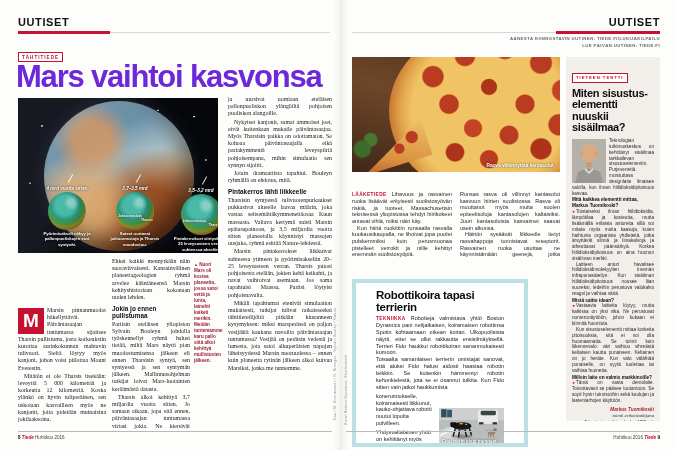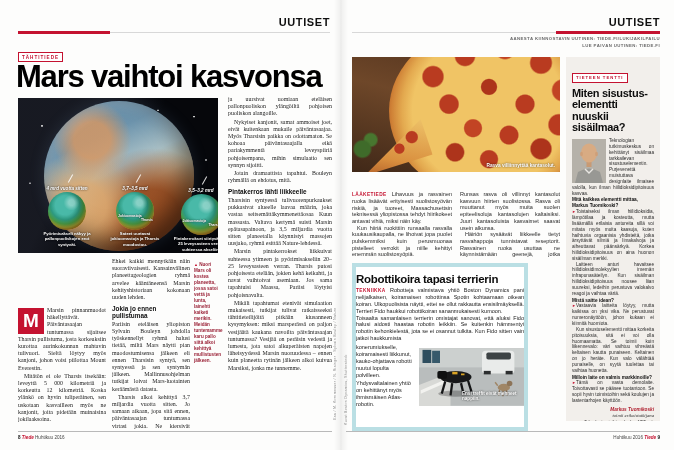--- a/index.html
+++ b/index.html
@@ -4,37 +4,37 @@
 <style>
   html,body{margin:0;padding:0;background:#ffffff;}
   .spread{position:relative;width:674px;height:450px;background:#fdfdfc;overflow:hidden;
           font-family:"Liberation Sans",sans-serif;color:#1a1a1a;}
   .gutter{position:absolute;left:334px;top:0;width:14px;height:450px;
           background:linear-gradient(90deg,transparent,rgba(0,0,0,.05) 45%,rgba(0,0,0,.09) 50%,rgba(0,0,0,.05) 55%,transparent);}
   
   .phead{position:absolute;top:16px;border-bottom:1px solid #d8d8d8;padding-bottom:4px;}
   .phead.left{left:18px;width:312px;}
   .phead.right{left:352px;width:308px;text-align:right;}
-  .ptitle{font-size:11px;font-weight:bold;letter-spacing:.6px;color:#111;text-align:right;}
+  .ptitle{font-size:11px;font-weight:bold;letter-spacing:.6px;color:#111;}
   .redbar{position:absolute;bottom:-2px;height:3px;background:#c41230;}
   .phead.left .redbar{left:0;width:92px;}
   .phead.right .redbar{right:0;width:104px;}
   .promo{position:absolute;left:352px;top:36px;width:308px;text-align:right;
          font-size:4.3px;letter-spacing:.4px;color:#6a6a6a;line-height:1.6;font-weight:bold;}
   .pfoot{position:absolute;top:431px;border-top:1px solid #b9b9b9;padding-top:3px;font-size:4.6px;color:#444;}
   .pfoot.leftf{left:18px;width:314px;}
   .pfoot.rightf{left:346px;width:314px;text-align:right;}
   .fbrand{color:#c41230;font-weight:bold;font-style:italic;}
   .fpage{font-weight:bold;color:#111;}
   
   .kicker-box{display:inline-block;border:1px solid #c41230;color:#c41230;font-size:4.6px;
               font-weight:bold;letter-spacing:1px;padding:1.5px 3px;background:#fff;}
   .k-left{position:absolute;left:18px;top:52px;}
   .headline-xl{position:absolute;left:16px;top:61px;width:320px;font-size:31px;font-weight:bold;
-               letter-spacing:-1.2px;line-height:1;color:#000000;margin:0;}
+               letter-spacing:-1.2px;line-height:1;color:#6d28d9;margin:0;}
   
   .mars-fig{position:absolute;left:18px;top:98px;width:200px;height:155px;background:#06070b;overflow:hidden;
     background-image:
       radial-gradient(circle at 12% 18%, rgba(255,255,255,.9) 0 .5px, transparent 1.2px),
       radial-gradient(circle at 88% 12%, rgba(255,255,255,.8) 0 .5px, transparent 1.2px),
       radial-gradient(circle at 70% 8%, rgba(255,255,255,.7) 0 .5px, transparent 1.2px),
       radial-gradient(circle at 94% 40%, rgba(255,255,255,.7) 0 .5px, transparent 1.2px),
       radial-gradient(circle at 6% 55%, rgba(255,255,255,.6) 0 .5px, transparent 1.2px),
       linear-gradient(115deg, rgba(150,160,200,.12) 0 30%, transparent 55%);}
   .mars-planet{position:absolute;left:26px;top:3px;width:150px;height:150px;border-radius:50%;
@@ -117,22 +117,22 @@
   .photo-cap{position:absolute;right:5px;bottom:4px;font-size:4.8px;font-weight:bold;color:#fff;
              text-shadow:0 0 2px rgba(0,0,0,.8);}
   .headline-md{position:absolute;left:352px;top:175px;margin:0;font-size:12.5px;font-weight:bold;
                letter-spacing:-.3px;color:#0d0d0d;}
   .fat-cols{position:absolute;left:352px;top:191px;width:208px;height:68px;display:flex;gap:8px;overflow:hidden;}
   .fat-col{flex:1;font-size:5.5px;line-height:1.22;color:#2a2a2a;text-align:justify;}
   .fat-col p{margin:0;}
   .fat-col p.indent{text-indent:5px;}
   .inline-kicker{color:#c41230;font-weight:bold;font-size:4.8px;letter-spacing:.4px;}
   
-  .robot-box{position:absolute;left:352px;top:263px;width:176px;height:168px;box-sizing:border-box;
-             border:4px solid #badfe4;background:#fff;padding:6px 0;overflow:hidden;}
+  .robot-box{position:absolute;left:352px;top:279px;width:176px;height:168px;box-sizing:border-box;
+             border:4px solid #badfe4;background:#fff;padding:6px 20px;overflow:hidden;}
   .headline-sm{margin:0 0 2px 0;font-size:11.5px;font-weight:bold;letter-spacing:-.3px;color:#0d0d0d;}
   .robot-text{font-size:5.5px;line-height:1.25;color:#222;text-align:justify;}
   .robot-text p{margin:0;}
   .robot-bottom{display:flex;gap:5px;margin-top:2px;}
   .robot-left{width:58px;font-size:5.5px;line-height:1.25;color:#222;}
   .robot-left p{margin:0 0 2px 0;}
   .robot-photo{position:relative;flex:1;height:66px;overflow:hidden;}
   .robot-photo svg{display:block;width:100%;height:100%;}
   .robot-cap{position:absolute;right:4px;bottom:8px;width:58px;font-size:4.6px;font-weight:bold;
              color:#fff;text-shadow:0 0 2px rgba(0,0,0,.85);line-height:1.25;}

